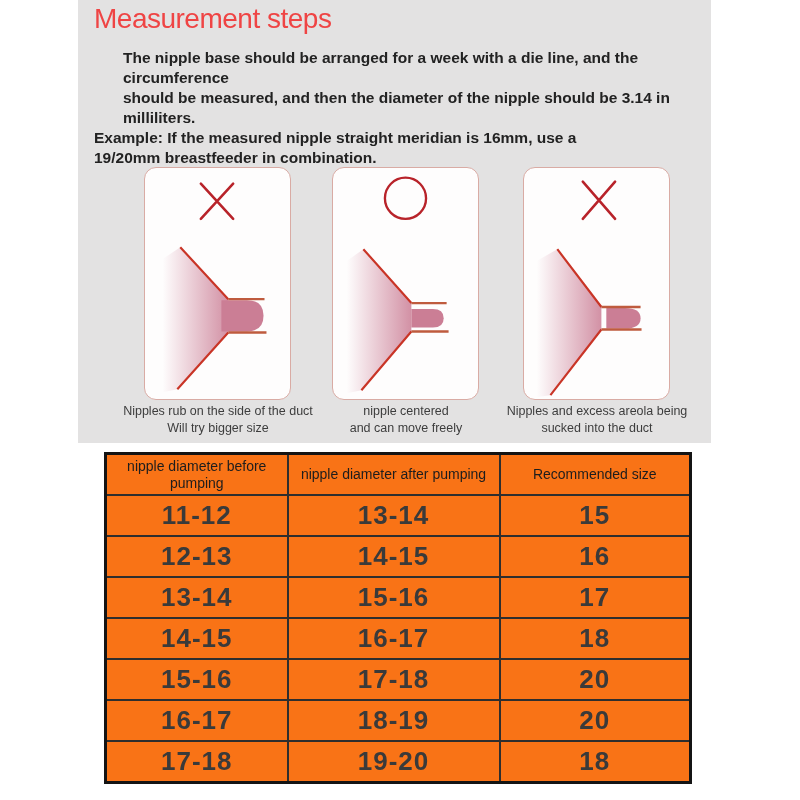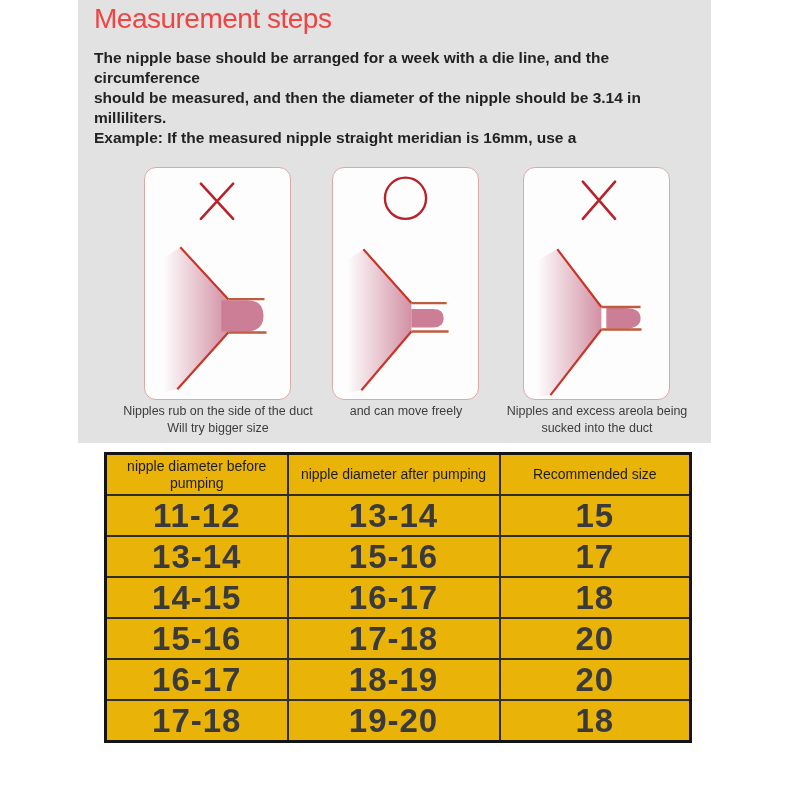--- a/index.html
+++ b/index.html
@@ -12,48 +12,48 @@
     background:#e3e2e2;
   }
   .title{
     position:absolute;left:94px;top:3px;margin:0;
     font-size:28px;font-weight:400;letter-spacing:-0.5px;color:#ef4444;
   }
   .para{
     position:absolute;left:94px;width:618px;
     font-size:15.5px;font-weight:700;line-height:20px;color:#222;
   }
-  .para-1{top:48px;}
+  .para-1{top:48px;margin-left:29px;}
   .para-2{top:93px;}
   .para-3{top:128px;}
   .diagram-box{
     position:absolute;top:167px;width:147px;height:233px;
     background:#fefdfd;border:1.5px solid #d9aba4;border-radius:12px;
     box-sizing:border-box;overflow:hidden;
   }
   .box-1{left:144px;} .box-2{left:332px;} .box-3{left:523px;}
   .caption{
     position:absolute;top:403px;width:260px;
     font-size:12.5px;line-height:17px;color:#3d3d3d;text-align:center;
   }
   .cap-1{left:88px;} .cap-2{left:276px;} .cap-3{left:467px;}
   .tablewrap{position:absolute;left:104px;top:452px;}
   table{
-    border-collapse:collapse;table-layout:fixed;background:#eab308;
+    border-collapse:collapse;table-layout:fixed;background:#f97316;
     border:3px solid #141414;
   }
   th,td{
     border:2px solid #2e2e2e;text-align:center;vertical-align:middle;
     padding:0;overflow:hidden;
   }
   th{
     height:39px;font-size:14px;font-weight:500;color:#1d1d1d;line-height:17px;
   }
   td{
-    height:39px;font-size:33px;font-weight:700;letter-spacing:1px;color:#3a3a3a;
+    height:39px;font-size:26px;font-weight:700;letter-spacing:1px;color:#3a3a3a;
   }
   svg{display:block;}
 </style>
 </head>
 <body>
 
 <div class="panel"></div>
 
 <h1 class="title">Measurement steps</h1>
 
@@ -61,20 +61,21 @@
 
 <div>The nipple base should be arranged for a week with a die line, and the circumference</div>
     <div>should be measured, and then the diameter of the nipple should be 3.14 in milliliters.</div>
   </div>
 <div class="para para-2">
 
   </div>
 <div class="para para-3">
 
 <div>Example: If the measured nipple straight meridian is 16mm, use a</div>
+    <div>19/20mm breastfeeder in combination.</div>
   </div>
 
 <div class="diagram-box box-1">
   <svg width="144" height="230" viewBox="0 0 147 233">
     <defs>
       <linearGradient id="g1" x1="0" y1="0" x2="1" y2="0">
         <stop offset="0" stop-color="#d08ba0" stop-opacity="0"></stop>
         <stop offset="1" stop-color="#d08ba0" stop-opacity="0.95"></stop>
       </linearGradient>
     </defs>
@@ -124,20 +125,21 @@
   </svg>
 </div>
 
 <div class="caption cap-1">
 
 <div>Nipples rub on the side of the duct</div>
     <div>Will try bigger size</div>
   </div>
 <div class="caption cap-2">
 
+<div>nipple centered</div>
     <div>and can move freely</div>
   </div>
 <div class="caption cap-3">
 
 <div>Nipples and excess areola being</div>
     <div>sucked into the duct</div>
   </div>
 
 <div class="tablewrap">
   <table>
@@ -155,20 +157,25 @@
         </tr>
     </thead>
     <tbody>
 
         <tr>
           <td>11-12</td>
           <td>13-14</td>
           <td>15</td>
         </tr>
 
+        <tr>
+          <td>12-13</td>
+          <td>14-15</td>
+          <td>16</td>
+        </tr>
 
         <tr>
           <td>13-14</td>
           <td>15-16</td>
           <td>17</td>
         </tr>
 
         <tr>
           <td>14-15</td>
           <td>16-17</td>

